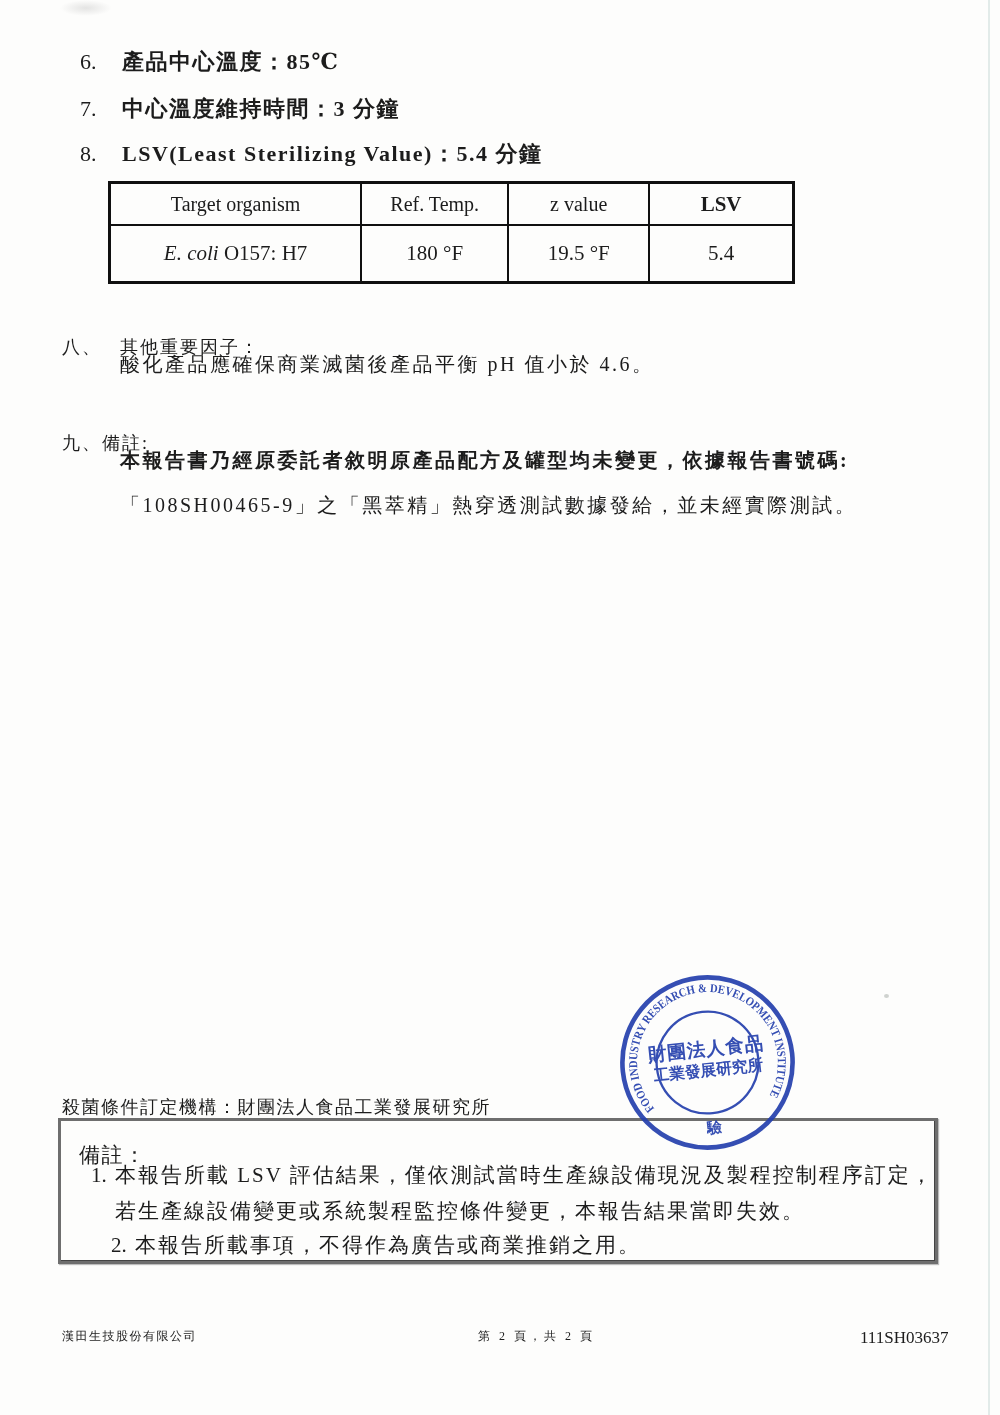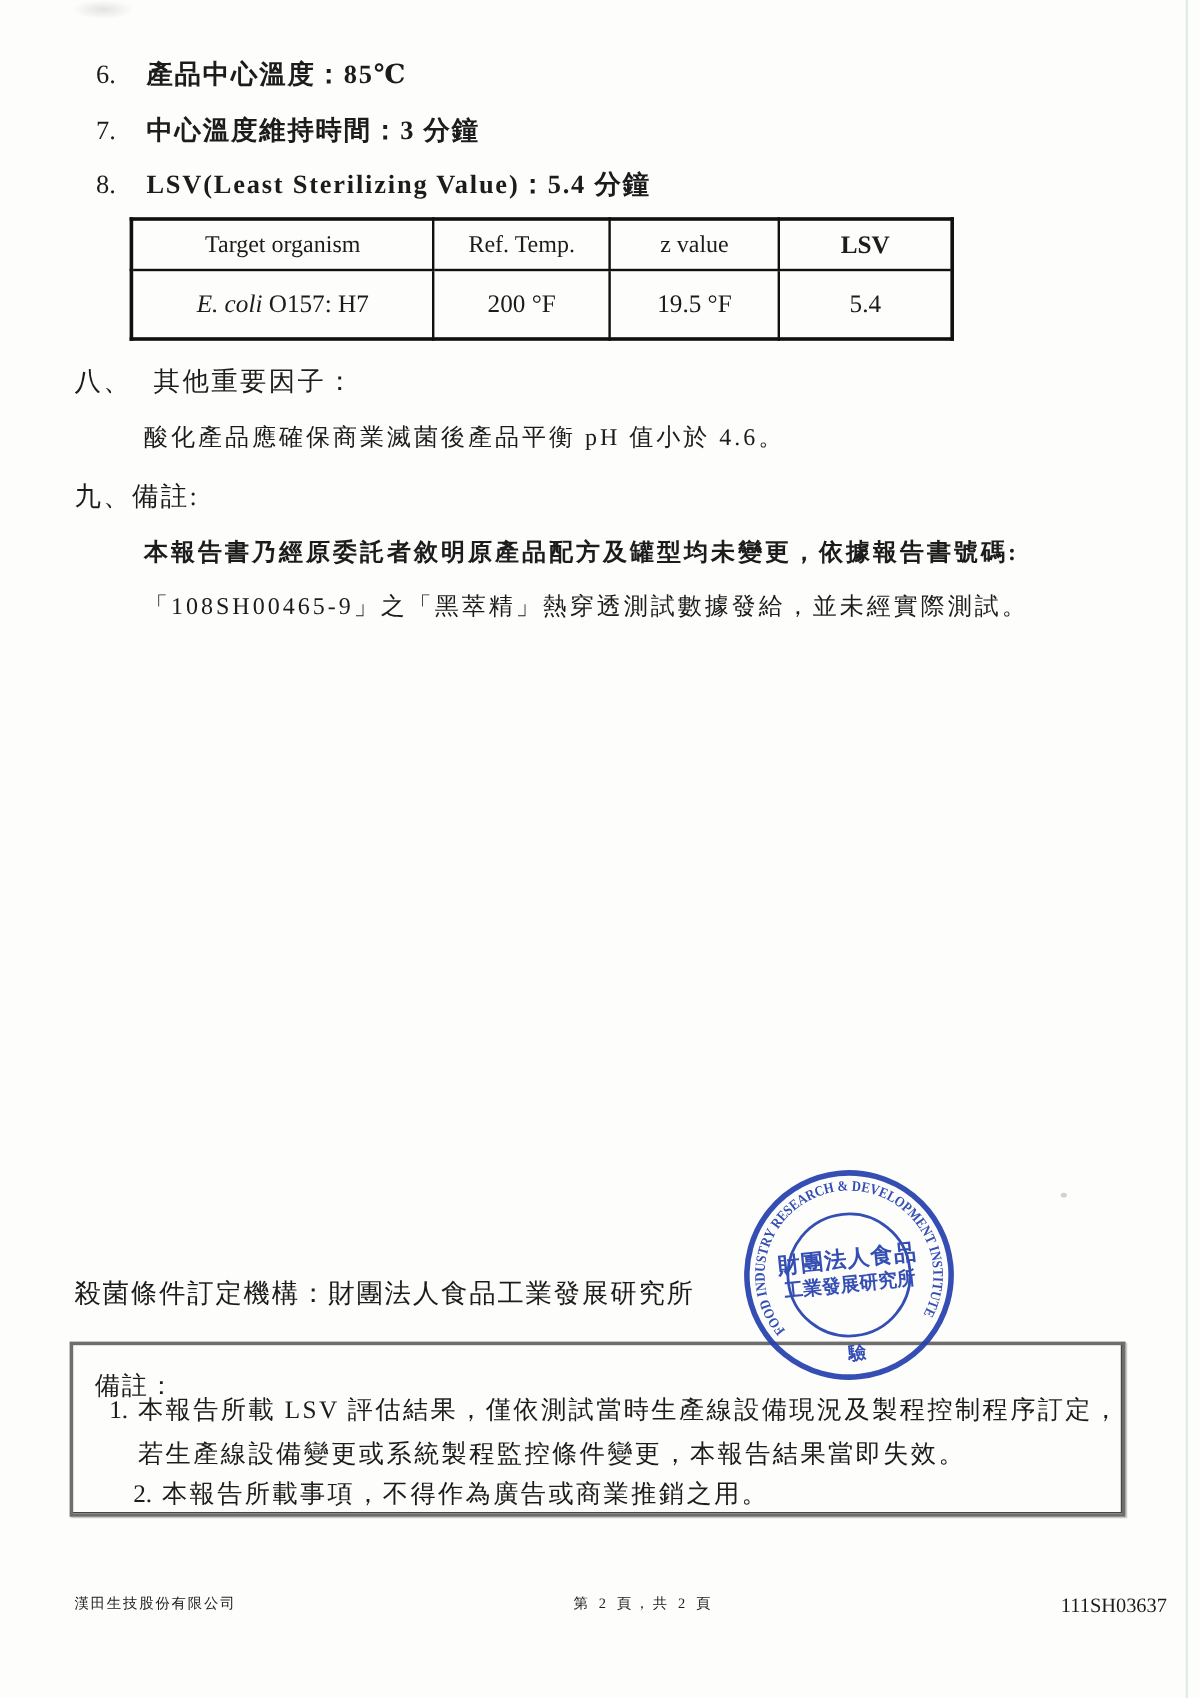--- a/index.html
+++ b/index.html
@@ -13,21 +13,21 @@
   .list-item .txt{letter-spacing:1.5px;font-weight:bold;}
   
   table.lsv{position:absolute;left:108px;top:181px;width:687px;border-collapse:collapse;
     border:3px solid #101010;table-layout:fixed;}
   table.lsv th,table.lsv td{border:2px solid #101010;text-align:center;vertical-align:middle;
     font-size:20px;font-weight:normal;padding:0;}
   table.lsv th{height:40px;}
   table.lsv td{height:55px;font-size:21px;}
   table.lsv th.bold{font-weight:bold;font-size:21px;}
   
-  .sec-line{position:absolute;font-size:22px;letter-spacing:2px;white-space:nowrap;}
+  .sec-line{position:absolute;font-size:18px;letter-spacing:2px;white-space:nowrap;margin-top:32px;}
   .para{position:absolute;left:120px;font-size:20px;letter-spacing:2.5px;white-space:nowrap;}
   
   .stamp{position:absolute;left:615px;top:970px;opacity:.92;z-index:5;}
   
   .notes-box{position:absolute;left:58px;top:1118px;width:874px;height:140px;
     border:3px solid #6e6e6e;box-shadow:inset -1px -1px 0 #444,1px 1px 1px rgba(0,0,0,.25);
     background:transparent;}
   .notes-title{position:absolute;left:18px;top:20px;font-size:21px;letter-spacing:1.5px;}
   .note-line{position:absolute;font-size:21px;letter-spacing:2px;white-space:nowrap;}
   .note-num{display:inline-block;width:24px;letter-spacing:0;}
@@ -68,21 +68,21 @@
       <tr>
         <th>Target organism</th>
         <th>Ref. Temp.</th>
         <th>z value</th>
         <th class="bold">LSV</th>
       </tr>
     </thead>
     <tbody>
       <tr>
         <td><i>E. coli</i><span> O157: H7</span></td>
-        <td>200 °F</td>
+        <td>180 °F</td>
         <td>19.5 °F</td>
         <td>5.4</td>
       </tr>
     </tbody>
   </table>
 
   <div class="sec-line" style="left:62px;top:303px;">
     <span>八、</span><span style="display:inline-block;width:18px;"></span><span>其他重要因子：</span>
   </div>
   <div class="para" style="top:351px;">酸化產品應確保商業滅菌後產品平衡 pH 值小於 4.6。</div>
@@ -117,16 +117,16 @@
       <span class="note-num">1.</span><span>本報告所載 LSV 評估結果，僅依測試當時生產線設備現況及製程控制程序訂定，</span>
     </div>
     <div class="note-line" style="left:54px;top:76px;">若生產線設備變更或系統製程監控條件變更，本報告結果當即失效。</div>
     <div class="note-line" style="left:30px;top:110px;margin-left:20px;">
       <span class="note-num">2.</span><span>本報告所載事項，不得作為廣告或商業推銷之用。</span>
     </div>
   </div>
 
   <div class="footer-item" style="left:62px;">漢田生技股份有限公司</div>
   <div class="footer-item" style="left:478px;letter-spacing:3px;">第 2 頁，共 2 頁</div>
-  <div class="footer-item" style="left:860px;font-size:17px;letter-spacing:0;margin-left:24px;">111SH03637</div>
+  <div class="footer-item" style="left:860px;font-size:17px;letter-spacing:0;">111SH03637</div>
 
   <div class="scan-line-right"></div>
 </div>
 
 </body></html>

